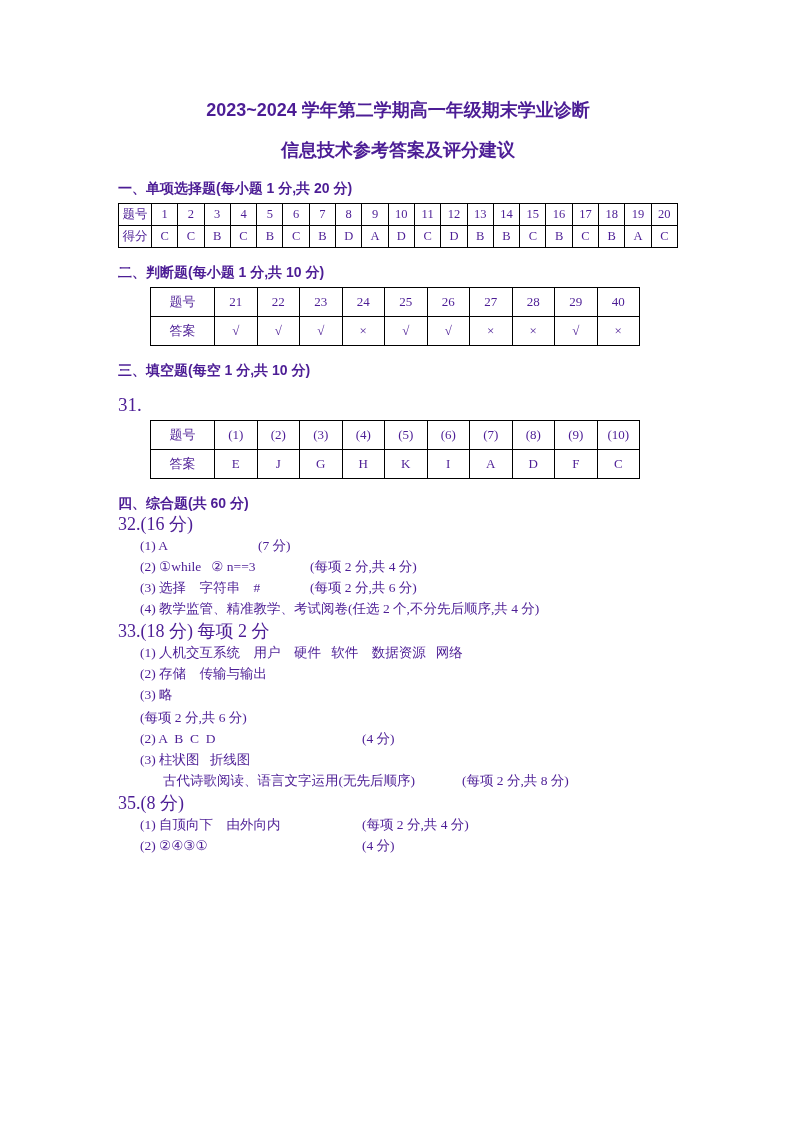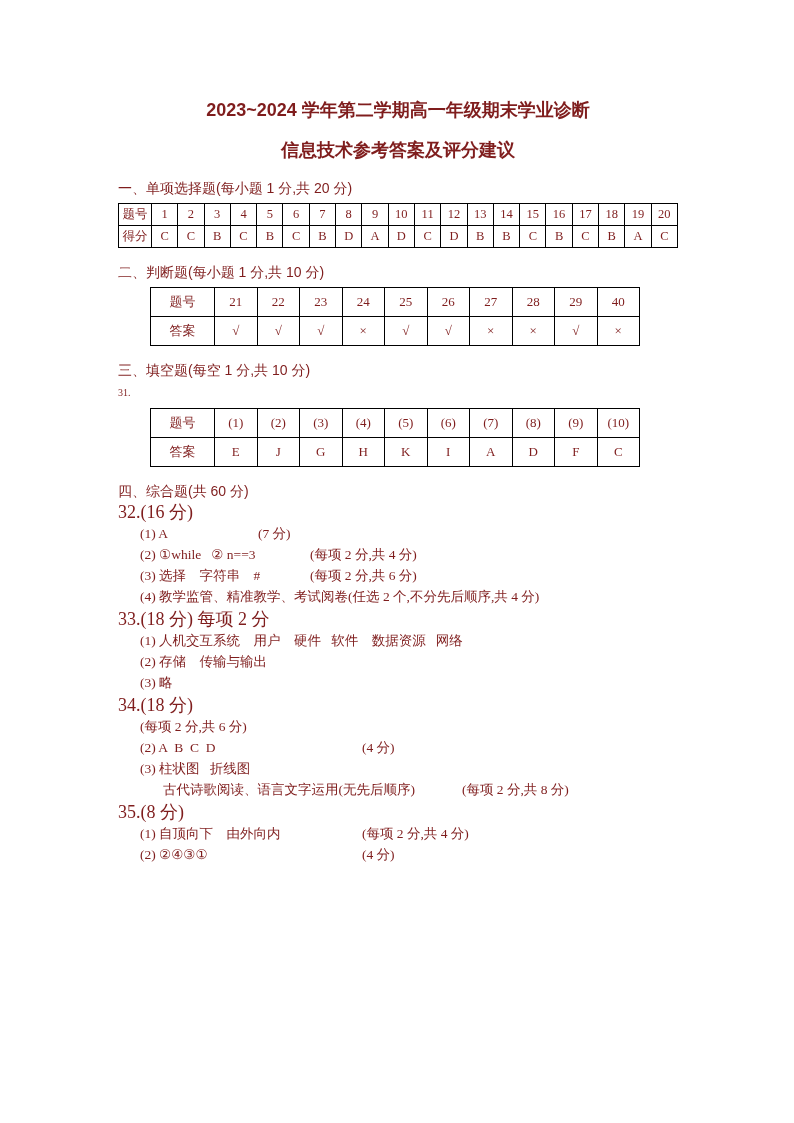--- a/index.html
+++ b/index.html
@@ -1,42 +1,42 @@
 <!DOCTYPE html>
 <html><head>
 <meta charset="utf-8">
 <style>
   * { margin:0; padding:0; box-sizing:border-box; }
   html,body { background:#e8e8e8; }
   .page {
     width:794px; height:1123px; margin:0 auto; background:#ffffff;
-    font-family:"Liberation Serif","DejaVu Serif",serif; color:#7f1d1d;
+    font-family:"Liberation Serif","DejaVu Serif",serif; color:#4c1d95;
     padding:96px 116px 0 118px; position:relative; overflow:hidden;
   }
   .title, .subtitle {
     text-align:center; font-weight:bold; font-size:18px; line-height:28px;
     font-family:"Liberation Sans","DejaVu Sans",sans-serif;
   }
   .subtitle { margin-top:12px; }
   .sec-heading {
     font-family:"Liberation Sans","DejaVu Sans",sans-serif;
-    font-weight:normal; font-size:14px; line-height:18px; margin-top:15px;
+    font-weight:bold; font-size:14px; line-height:18px; margin-top:15px;
   }
   table { border-collapse:collapse; table-layout:fixed; }
   td {
     border:1px solid #000; text-align:center; vertical-align:middle;
     font-size:13px; overflow:hidden;
   }
   .t1 { width:560px; margin-top:6px; }
   .t1 td { height:22px; font-size:12.5px; }
   .t1 .lbl { width:33px; }
   .t2, .t3 { width:490px; margin-left:32px; margin-top:6px; }
   .t2 td, .t3 td { height:29px; }
   .t2 .lbl, .t3 .lbl { width:64px; }
-  .item-no { font-size:10px; line-height:19px; margin-top:4px; }
+  .item-no { font-size:19px; line-height:19px; margin-top:16px; }
   .q-heading { font-size:18px; line-height:21px; }
   .ln { display:flex; font-size:13.5px; line-height:21px; padding-left:22px; }
   .ln .t { white-space:pre; }
   .ln .note { white-space:pre; }
   .nw1 { min-width:118px; }
   .nw2 { min-width:170px; }
   .nw3 { min-width:222px; }
   .ind { padding-left:45px;gap:9px; }
   .ind .t { min-width:290px; }
   .s4block { margin-top:2px; }
@@ -197,21 +197,20 @@
     </div>
     <div class="ln">
       <span class="t">(2) 存储    传输与输出</span>
     </div>
     <div class="ln">
       <span class="t">(3) 略</span>
     </div>
   </div>
 
   <div class="s4block">
-    <div class="q-heading">34.(18 分)</div>
     <div class="ln">
       <span class="note">(每项 2 分,共 6 分)</span>
     </div>
     <div class="ln">
       <span class="t nw3">(2) A  B  C  D</span>
       <span class="note">(4 分)</span>
     </div>
     <div class="ln">
       <span class="t">(3) 柱状图   折线图</span>
     </div>

